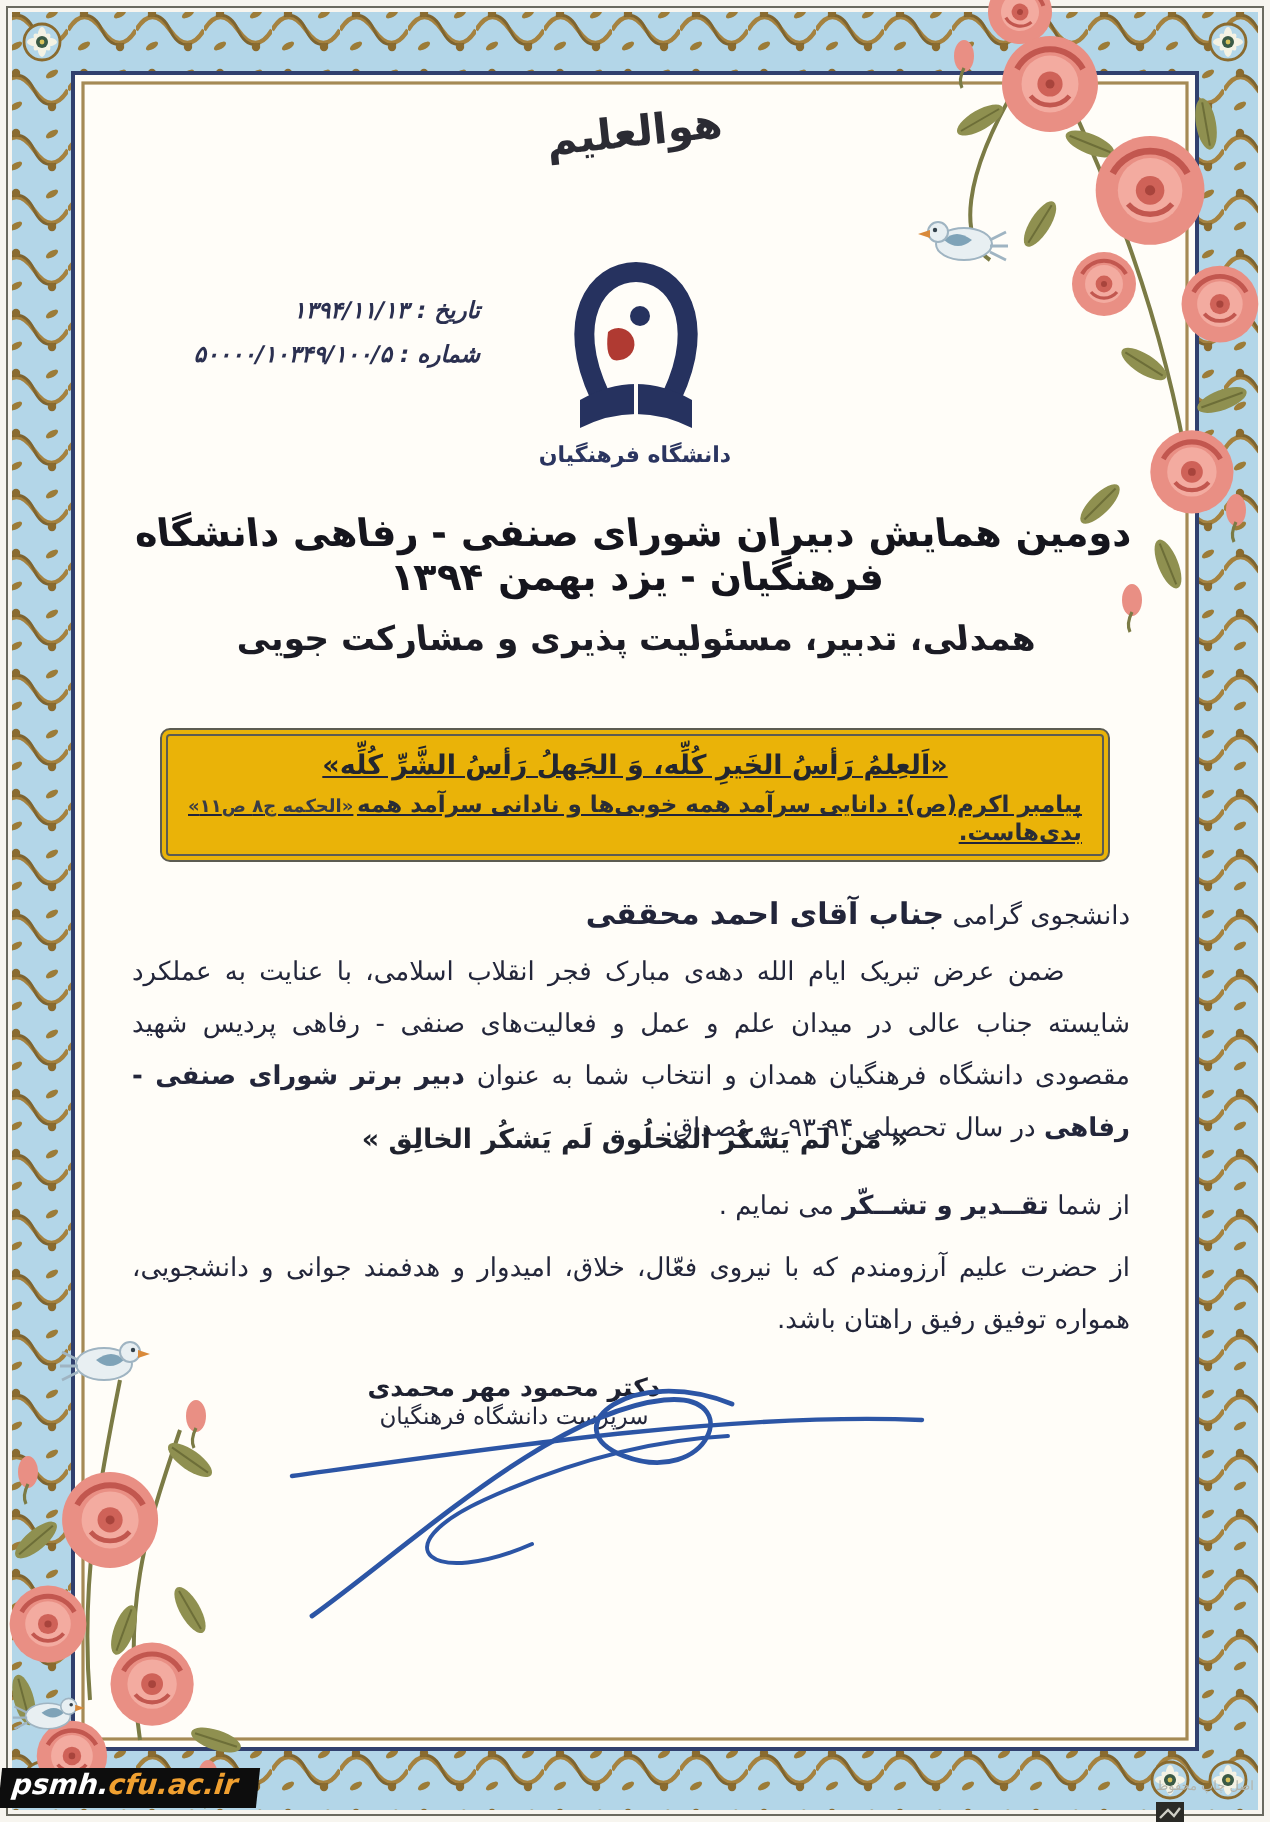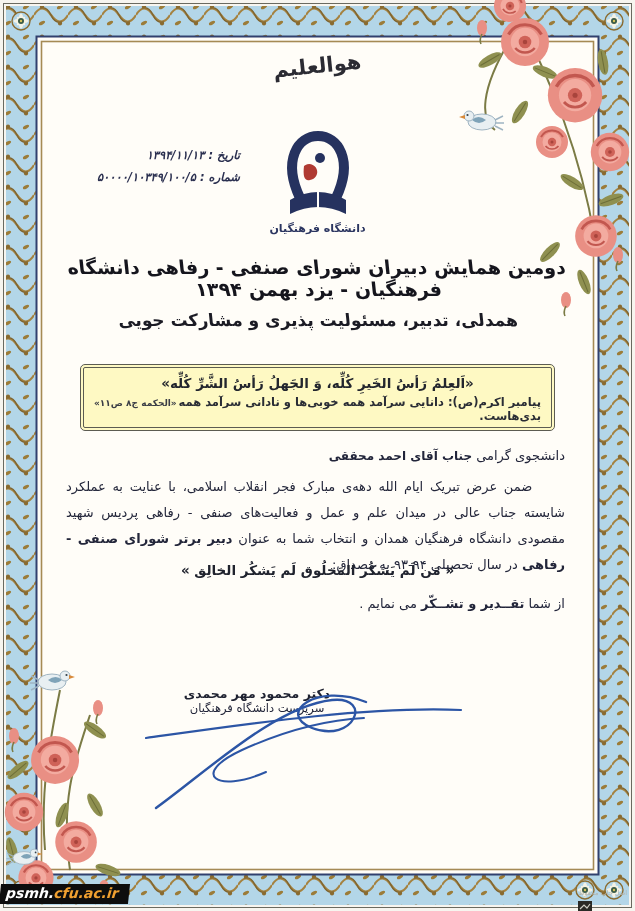--- a/index.html
+++ b/index.html
@@ -18,29 +18,30 @@
   .center{left:0;right:0;text-align:center;}
   .bismillah{
     font-size:21px;font-weight:bold;color:#2b2b33;
     transform:rotate(-6deg);letter-spacing:1px;
   }
   .meta-block{line-height:22px;font-size:11.5px;font-weight:bold;color:#2b3050;text-align:right;font-style:italic;}
   .univ-caption{font-size:11px;font-weight:bold;color:#2b3560;margin-top:24px;}
   .event-title{font-size:19px;font-weight:bold;color:#15151d;transform:skewX(6deg);}
   .event-slogan{font-size:17px;font-weight:bold;color:#1b1b24;transform:skewX(6deg);}
   .hadith-box{
-    background:#fef9c3;border:4px double #5c5c52;border-radius:5px;
+    background:#eab308;border:4px double #5c5c52;border-radius:5px;
     padding:5px 10px 4px 10px;
+    text-decoration:underline;
   }
   .hadith-arabic{text-align:center;font-weight:bold;font-size:13.5px;color:#23262e;padding:2px 0 4px 0;}
   .hadith-row{display:flex;justify-content:space-between;align-items:baseline;}
   .hadith-translation{font-weight:bold;font-size:11.5px;color:#2a2d35;}
   .hadith-citation{font-weight:bold;font-size:9px;color:#3a3d45;white-space:nowrap;}
   .greeting{font-size:13px;}
-  .greeting b{font-size:12px;margin-top:44px;}
+  .greeting b{font-size:15px;margin-top:44px;}
   .para{text-align:justify;line-height:26px;font-size:13px;color:#23263a;}
   .quote2{font-weight:bold;font-size:13.5px;color:#20232e;}
   .thanks{font-size:13px;}
   .sig-name{font-weight:bold;font-size:12.5px;color:#1e2130;}
   .sig-title{font-size:11.5px;color:#23263a;}
   .watermark{
     position:absolute;left:0;top:884px;z-index:6;
     background:#0d0d0d;padding:1px 10px 2px 6px;
     font-style:italic;font-weight:bold;font-size:14px;line-height:17px;
     transform:skewX(-6deg);direction:ltr;
@@ -221,20 +222,23 @@
   <div class="abs thanks" style="top:552px;right:24px">
     <span>از شما</span>
     <b>تقــدیر و تشــکّر</b>
     <span>می نمایم .</span>
   </div>
 
   <div class="abs center" style="top:518px">
     <span class="quote2">« مَن لَم یَشکُر المَخلُوق لَم یَشکُر الخالِق »</span>
   </div>
 
+  <div class="abs para" style="top:578px;left:20px;right:24px">
+    <span>از حضرت علیم آرزومندم که با نیروی فعّال، خلاق، امیدوار و هدفمند جوانی و دانشجویی، همواره توفیق رفیق راهتان باشد.</span>
+  </div>
 
   <div class="abs" style="top:642px;left:96px;width:230px;text-align:center">
     <div class="sig-name">دکتر محمود مهر محمدی</div>
     <div class="sig-title">سرپرست دانشگاه فرهنگیان</div>
   </div>
 
   <svg class="abs" style="top:632px;left:70px;z-index:4" width="360" height="150" viewBox="0 0 360 150">
     <path d="M30,62 C130,48 250,30 345,34" fill="none" stroke="#2c55a5" stroke-width="2.2" stroke-linecap="round"></path>
     <path d="M250,26 C200,6 160,38 196,52 C238,68 258,20 216,24 C160,30 90,96 40,132" fill="none" stroke="#2c55a5" stroke-width="2.4" stroke-linecap="round"></path>
     <path d="M150,96 C100,118 74,98 126,74 C170,54 210,44 248,42" fill="none" stroke="#2c55a5" stroke-width="2" stroke-linecap="round"></path>

